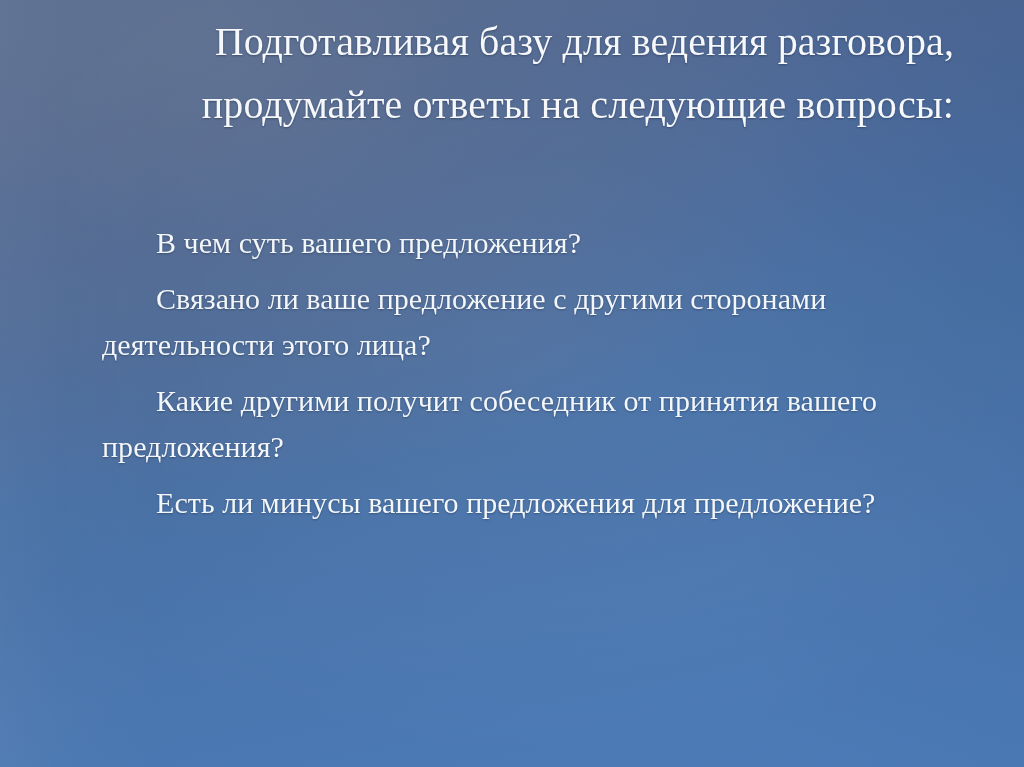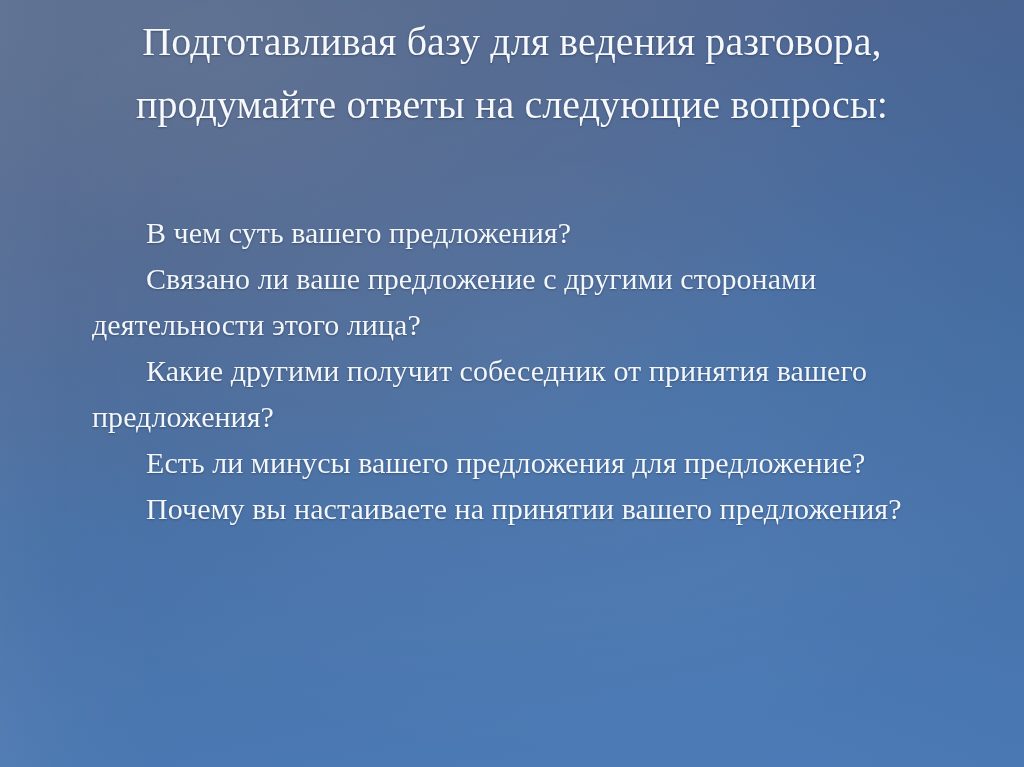--- a/index.html
+++ b/index.html
@@ -70,41 +70,41 @@
     height: 767px;
   }
 
   
   .slide-title {
     position: absolute;
     left: 70px;
     top: 10px;
     width: 884px;
     margin: 0;
-    text-align: center;
+    text-align: right;
     font-family: "Liberation Serif", "DejaVu Serif", serif;
     font-weight: 400;
     font-size: 40px;
     line-height: 63px;
     letter-spacing: 0.1px;
     color: #F6F8FB;
     text-shadow: 0 1px 2px rgba(20,38,66,0.45);
     white-space: pre-line;
   }
 
   
   .body-block {
     position: absolute;
     left: 92px;
     top: 210px;
     width: 880px;
   }
 
   .body-line {
-    margin: 0;
+    margin: 10px;
     font-family: "Liberation Serif", "DejaVu Serif", serif;
     font-weight: 400;
     font-size: 30px;
     line-height: 46px;
     color: #F4F7FA;
     text-indent: 54px;
     text-align: left;
     letter-spacing: 0.05px;
     text-shadow: 0 1px 2px rgba(20,38,66,0.40);
   }
@@ -115,17 +115,16 @@
 <div id="slide">
   <div id="content">
 
     <h1 class="slide-title">Подготавливая базу для ведения разговора, продумайте ответы на следующие вопросы:</h1>
 
     <div class="body-block">
       <p class="body-line">В чем суть вашего предложения?</p>
       <p class="body-line">Связано ли ваше предложение с другими сторонами деятельности этого лица?</p>
       <p class="body-line">Какие другими получит собеседник от принятия вашего предложения?</p>
       <p class="body-line">Есть ли минусы вашего предложения для предложение?</p>
-      <p class="body-line">Почему вы настаиваете на принятии вашего предложения?</p>
     </div>
 
   </div>
 </div>
 
 </body></html>

